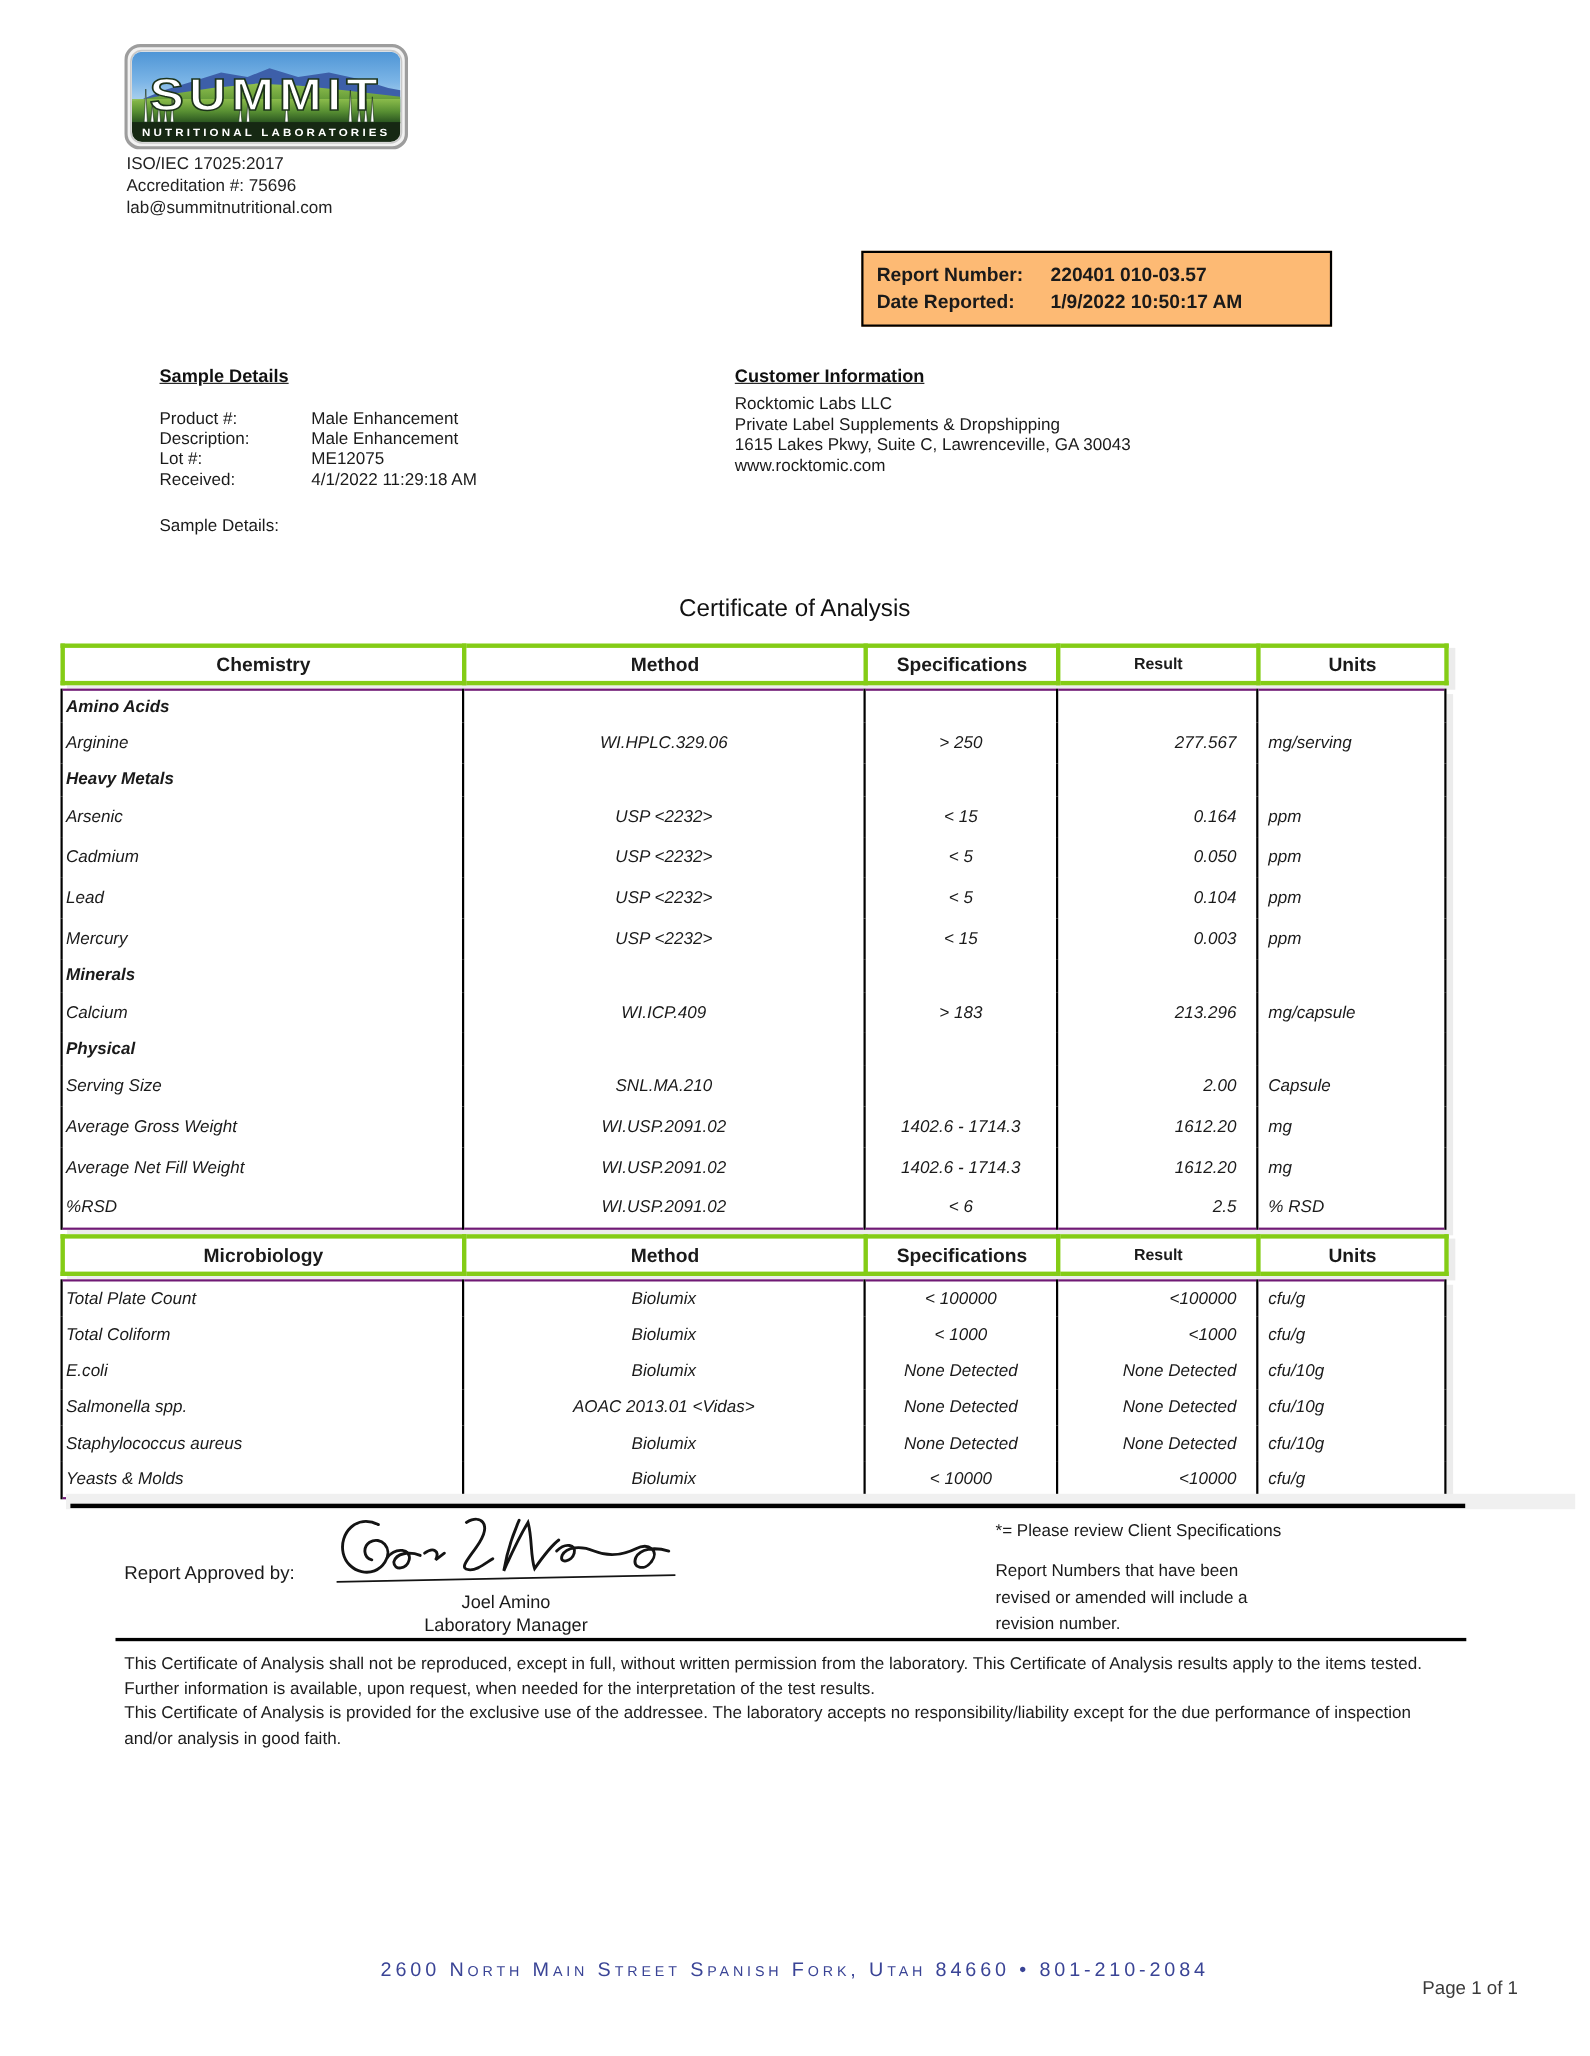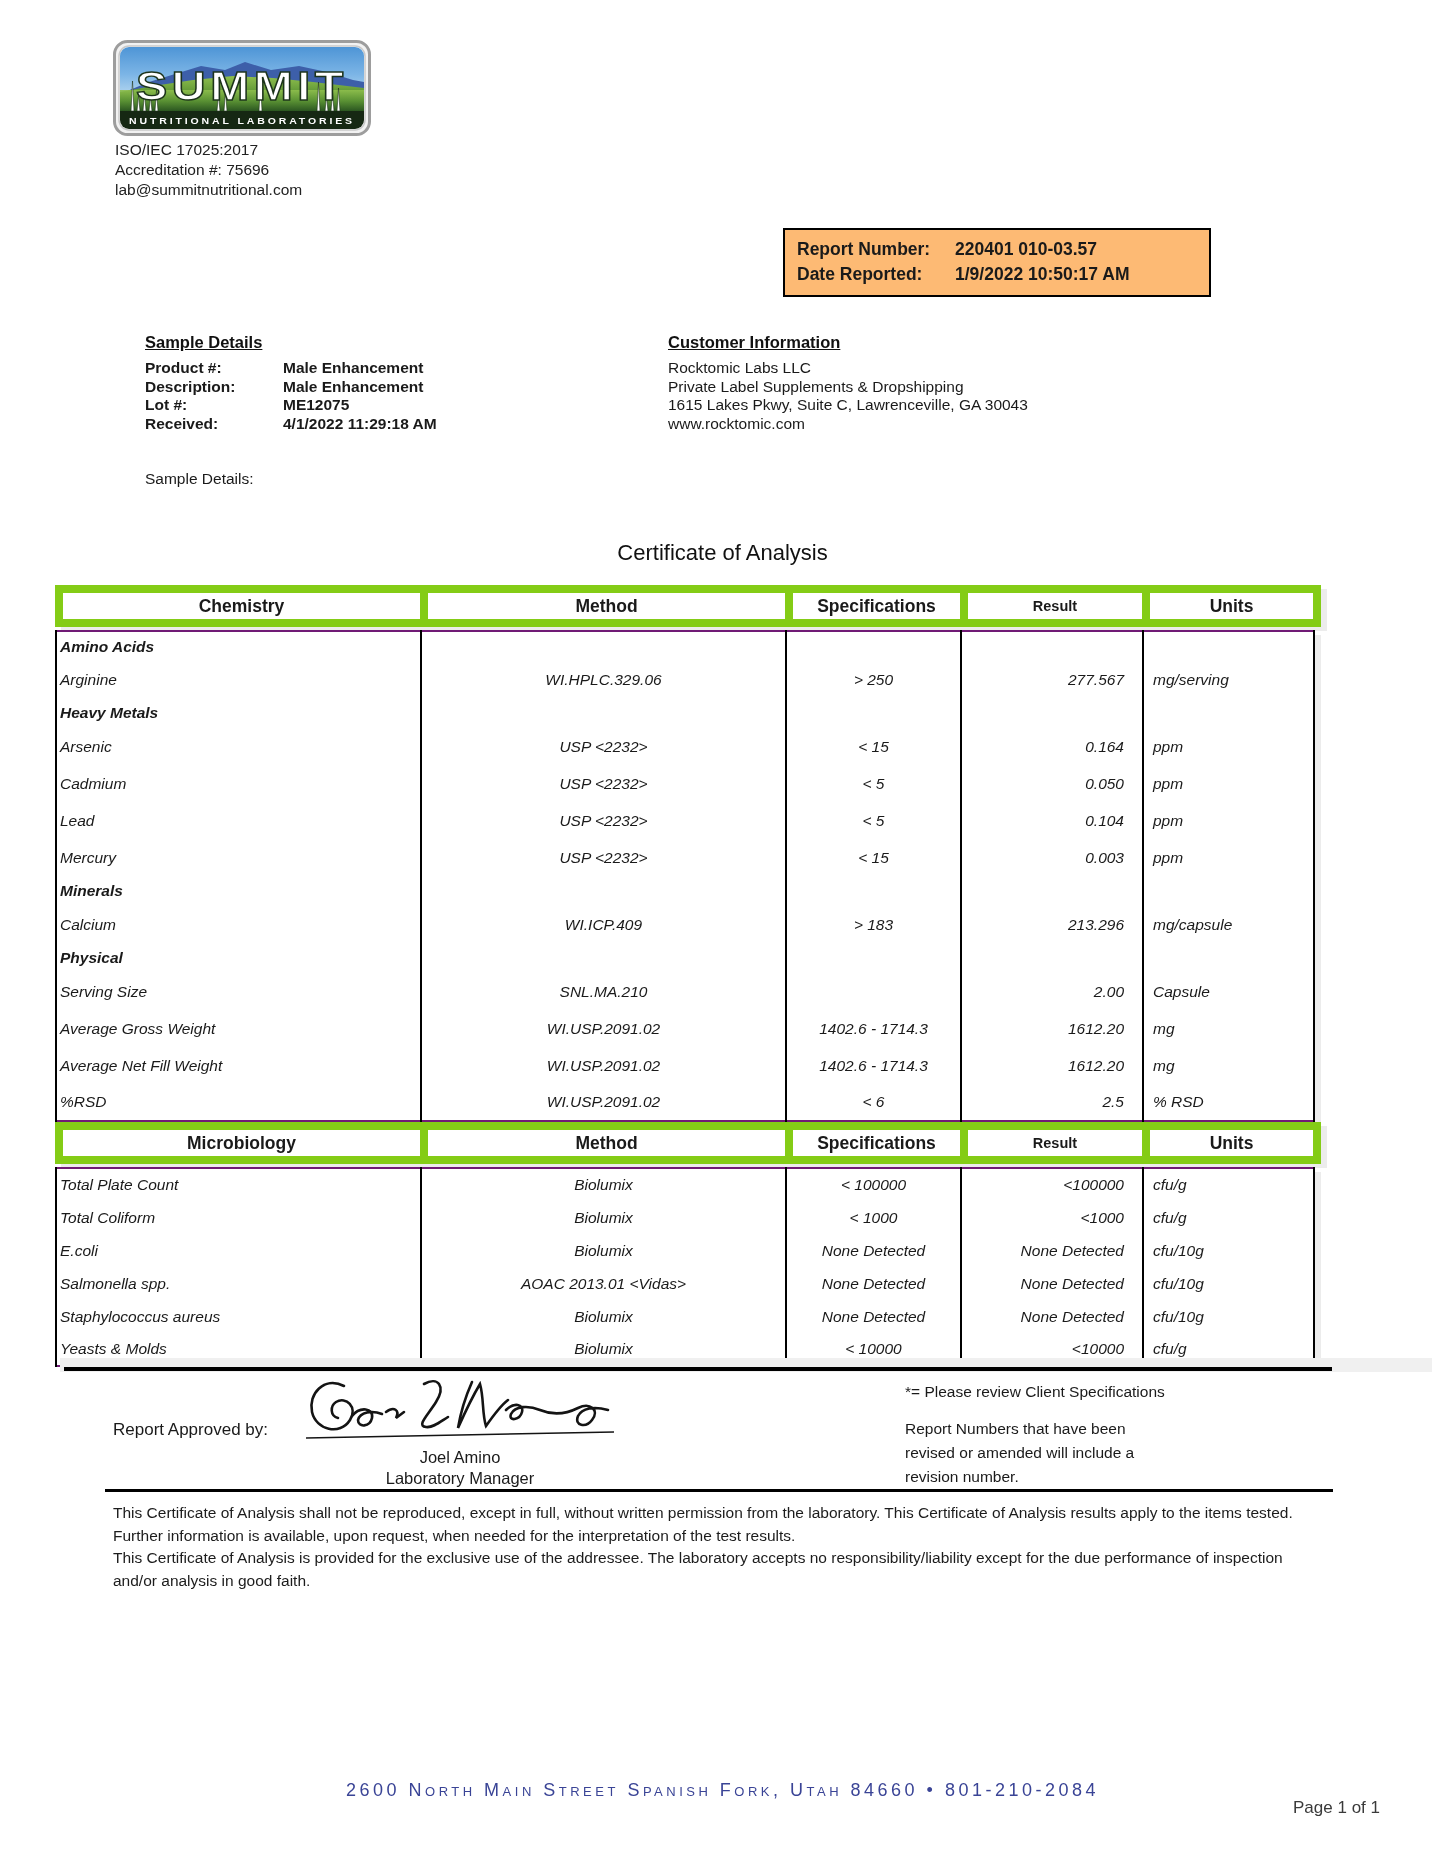--- a/index.html
+++ b/index.html
@@ -26,21 +26,21 @@
   .kv-label { width:138px; }
   .info-lines { font-size:15.5px; line-height:18.5px; }
 
   .coa-title { left:0; top:540px; width:1445px; text-align:center; font-size:22px; color:#111; }
 
   
   .tbl-wrap { left:55px; width:1258px; }
   table { border-collapse:collapse; table-layout:fixed; width:1258px; background:#fff; }
   .coa-head { box-shadow:6px 4px 0 #ececec; }
   .coa-head th {
-    border:8px solid #84cc16; font-size:17.5px; font-weight:bold;
+    border:4px solid #84cc16; font-size:17.5px; font-weight:bold;
     height:34px; text-align:center; vertical-align:middle; padding:0;
   }
   .coa-head th.small { font-size:14.5px; }
   .coa-body { margin-top:3px; border:2px solid #701a75; box-shadow:6px 5px 0 #ececec;font-style:italic; }
   .coa-body td {
     border-left:2px solid #000; border-right:2px solid #000;
     font-size:15.5px; vertical-align:middle; padding:0 6px;
   }
   .row-data td { height:37px; }
   .row-section td { height:30px; }
@@ -137,21 +137,21 @@
     <span>220401 010-03.57</span>
   </div>
   <div class="rrow">
     <span class="rlabel">Date Reported:</span>
     <span>1/9/2022 10:50:17 AM</span>
   </div>
 </div>
 
 <div class="abs" style="left:145px; top:333px; width:480px;">
   <div class="sec-title">Sample Details</div>
-  <div style="margin-top:7px;font-weight:bold;">
+  <div style="margin-top:20px;">
     <div class="kv-row">
       <span class="kv-label">Product #:</span>
       <span>Male Enhancement</span>
     </div>
     <div class="kv-row">
       <span class="kv-label">Description:</span>
       <span>Male Enhancement</span>
     </div>
     <div class="kv-row">
       <span class="kv-label">Lot #:</span>

